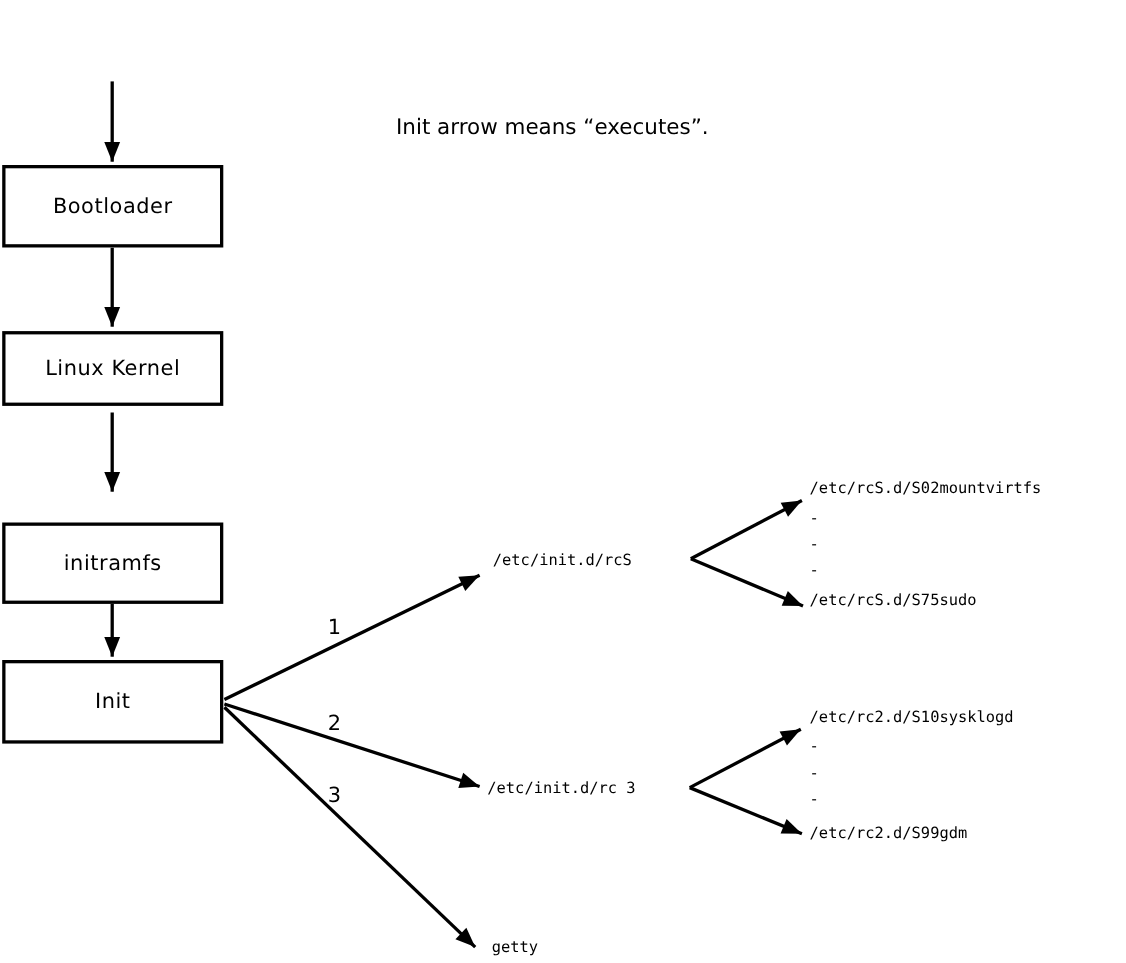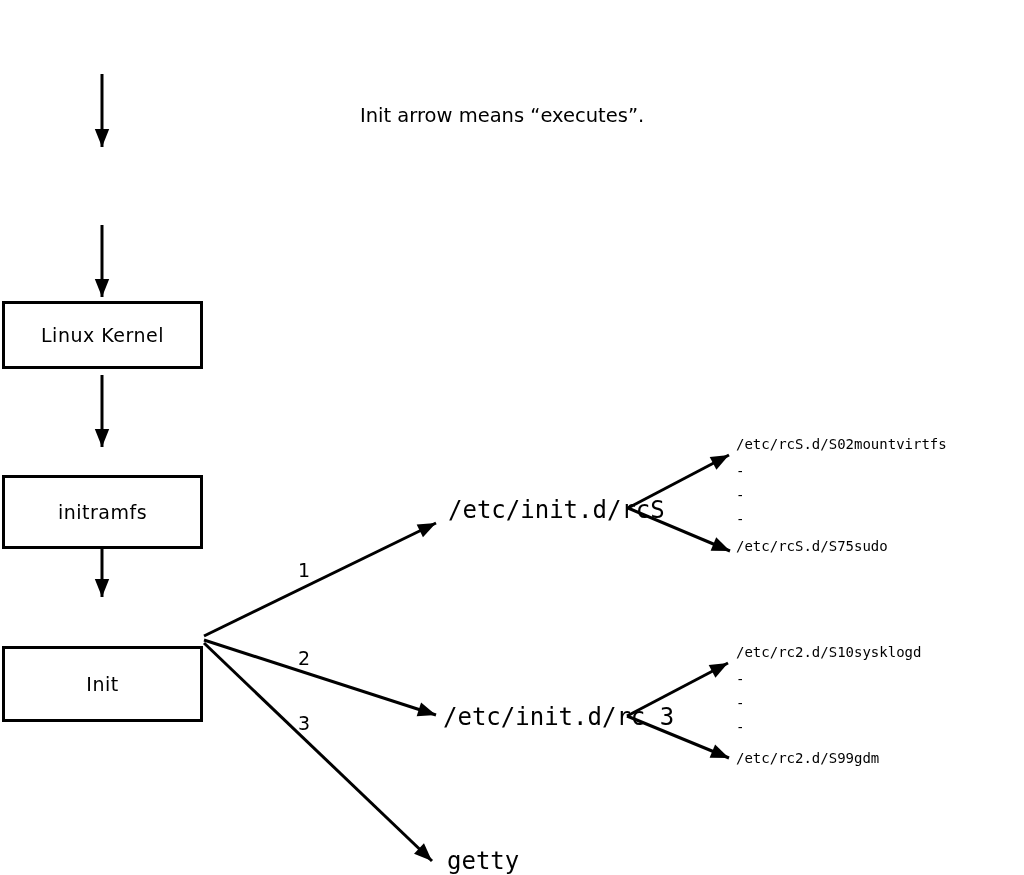--- a/index.html
+++ b/index.html
@@ -41,21 +41,21 @@
   }
   .edge-num {
     position: absolute;
     transform: translate(-50%, -50%);
     font-size: 19px;
   }
   .mono {
     position: absolute;
     transform: translateY(-50%);
     font-family: "DejaVu Sans Mono", monospace;
-    font-size: 24px;
+    font-size: 14px;
     white-space: pre;
   }
   .mono.small { font-size: 14px; }
 </style>
 </head>
 <body>
 
 <div class="canvas">
 
   <svg class="arrow-layer" viewBox="0 0 1024 875" xmlns="http://www.w3.org/2000/svg">
@@ -78,27 +78,30 @@
       <line x1="628" y1="508" x2="729" y2="455" marker-end="url(#ah)"></line>
       <line x1="628" y1="508" x2="730" y2="551" marker-end="url(#ah)"></line>
 
       <line x1="627" y1="716" x2="728" y2="663" marker-end="url(#ah)"></line>
       <line x1="627" y1="716" x2="729" y2="758" marker-end="url(#ah)"></line>
     </g>
   </svg>
 
   <div class="note">Init arrow means “executes”.</div>
 
+  <div class="box" style="top:150px; height:75px;">
+    <span>Bootloader</span>
+  </div>
   <div class="box" style="top:301px; height:68px;">
     <span>Linux Kernel</span>
   </div>
   <div class="box" style="top:451px; height:74px;margin-top:24px;">
     <span>initramfs</span>
   </div>
-  <div class="box" style="top:600px; height:76px;margin-top:46px;">
+  <div class="box" style="top:600px; height:76px;">
     <span>Init</span>
   </div>
 
   <div class="edge-num" style="left:304px; top:570px;">1</div>
   <div class="edge-num" style="left:304px; top:658px;">2</div>
   <div class="edge-num" style="left:304px; top:723px;">3</div>
 
   <div class="mono" style="left:448px; top:510px;">/etc/init.d/rcS</div>
   <div class="mono" style="left:443px; top:717px;">/etc/init.d/rc 3</div>
   <div class="mono" style="left:447px; top:861px;">getty</div>

